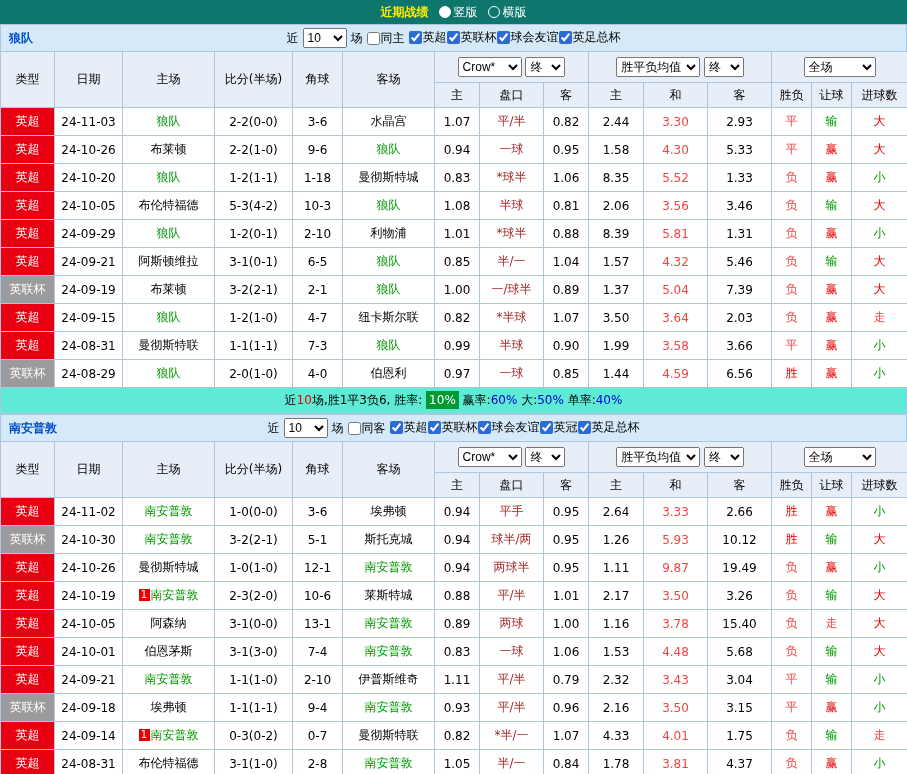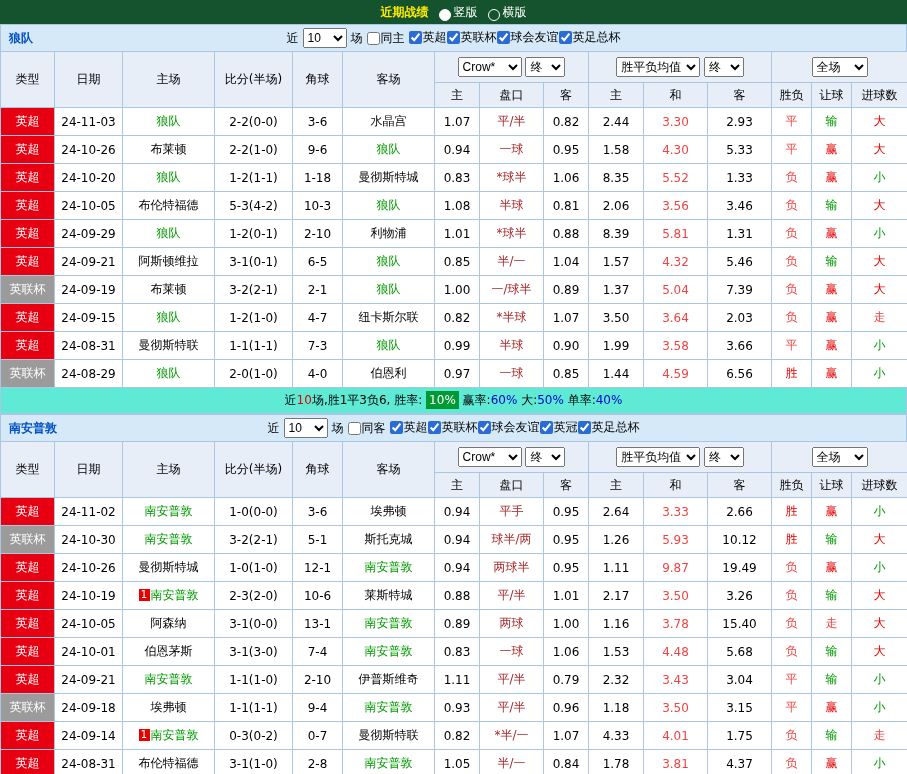--- a/index.html
+++ b/index.html
@@ -1,37 +1,37 @@
 <!DOCTYPE html>
 <html><head>
 <meta charset="utf-8">
 <style>
   html,body{margin:0;padding:0}
   body{width:907px;font-family:"DejaVu Sans","Liberation Sans",sans-serif;font-size:12px;color:#000;background:#fff}
   
-  .topbar{height:24px;background:#14532d;display:flex;align-items:center;justify-content:center;gap:10px;color:#fff}
+  .topbar{height:24px;background:#0f766e;display:flex;align-items:center;justify-content:center;gap:10px;color:#fff}
   .topbar .title{color:#ffeb00;font-weight:bold}
-  .radio{display:inline-flex;align-items:flex-end;gap:3px;cursor:pointer}
+  .radio{display:inline-flex;align-items:center;gap:3px;cursor:pointer}
   .rdot{width:10px;height:10px;border:1px solid #fff;border-radius:50%;background:transparent;display:inline-block}
   .rdot.sel{background:#fff}
   
   .teamrow{position:relative;height:26px;background:#d5e9f8;border:1px solid #aac6e0;border-bottom:0;display:flex;align-items:center}
   .teamname{position:absolute;left:8px;color:#0050c8;font-weight:bold}
   .filters{margin:0 auto;display:flex;align-items:center;gap:4px}
   .filters label{display:inline-flex;align-items:center;gap:1px;cursor:pointer}
   .filters input[type=checkbox]{width:13px;height:13px;accent-color:#2b6cd4;margin:0}
   
   table{border-collapse:collapse;table-layout:fixed;width:907px}
   th,td{border:1px solid #aac6e0;text-align:center;white-space:nowrap;overflow:hidden;padding:0;font-size:12px}
   thead th{background:#e7eef7;font-weight:normal}
   thead tr.r1 th{height:30px}
   thead tr.r2 th{height:24px}
   tbody td{height:27px;background:#fff}
   select{font-size:12px;height:20px}
-  .sel-bk{width:64px}.sel-fin{width:40px}.sel-eu{width:84px}.sel-scope{width:56px}.sel-cnt{width:44px}
+  .sel-bk{width:64px}.sel-fin{width:40px}.sel-eu{width:84px}.sel-scope{width:72px}.sel-cnt{width:44px}
   
   .lg-eng{background:#e60012;color:#fff}
   .lg-cup{background:#9b9b9b;color:#fff}
   .hl{color:#009900}
   .hcap{color:#a52a2a}
   .red{color:#e60000}
   .green{color:#009900}
   .blue{color:#ef4444}
   .rc{display:inline-block;width:11px;height:12px;line-height:12px;background:#e60000;color:#fff;font-size:10px;margin-right:1px;vertical-align:1px}
   .footer{height:25px;line-height:25px;text-align:center;border:1px solid #aac6e0;border-top:0;background:#5eead4}
@@ -505,21 +505,21 @@
         <tr>
           <td class="lg-cup">英联杯</td>
           <td>24-09-18</td>
           <td>埃弗顿</td>
           <td>1-1(1-1)</td>
           <td>9-4</td>
           <td class="hl">南安普敦</td>
           <td>0.93</td>
           <td class="hcap">平/半</td>
           <td>0.96</td>
-          <td>1.18</td>
+          <td>2.16</td>
           <td class="blue">3.50</td>
           <td>3.15</td>
           <td class="blue">平</td>
           <td class="red">赢</td>
           <td class="green">小</td>
         </tr>
         <tr>
           <td class="lg-eng">英超</td>
           <td>24-09-14</td>
           <td class="hl"><span class="rc">1</span>南安普敦</td>

